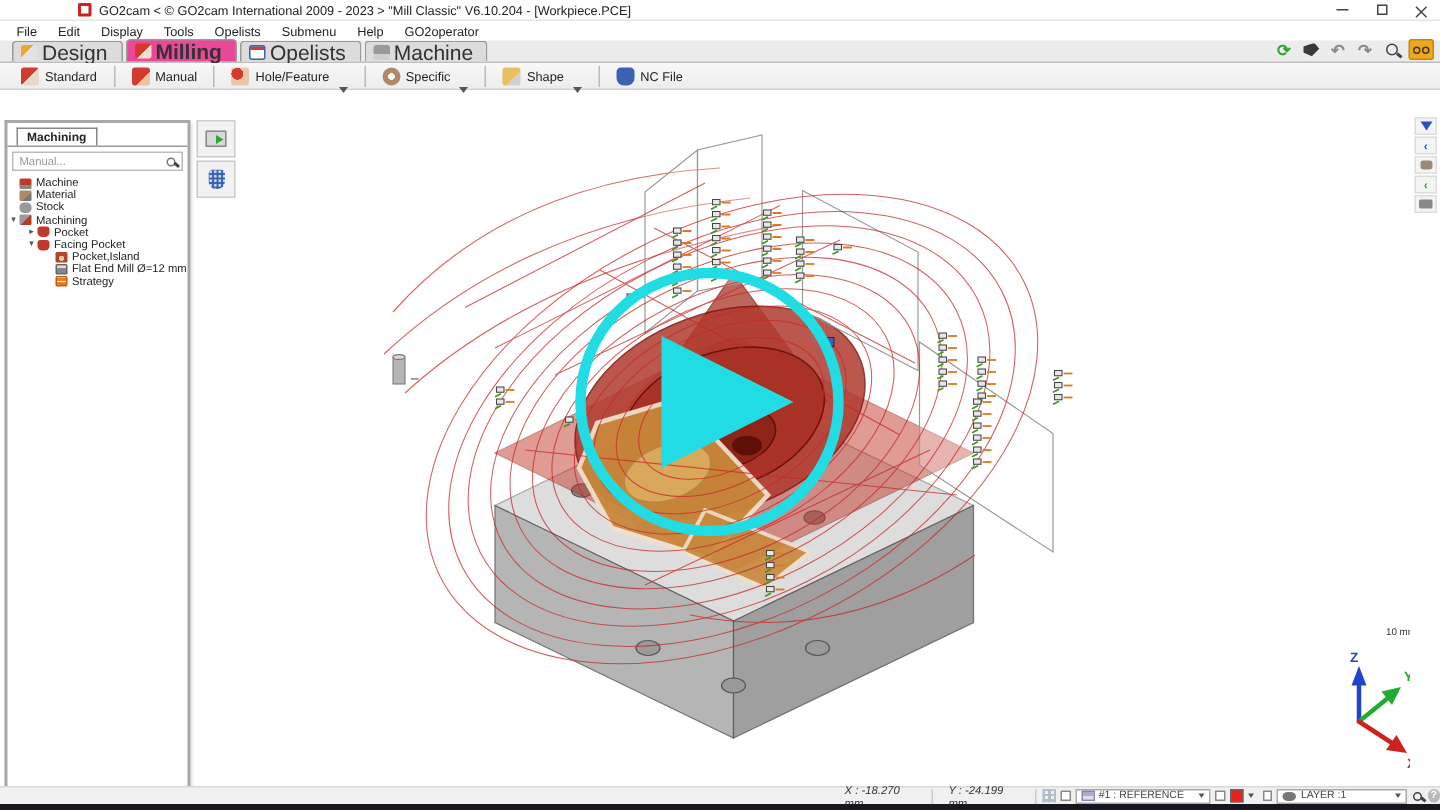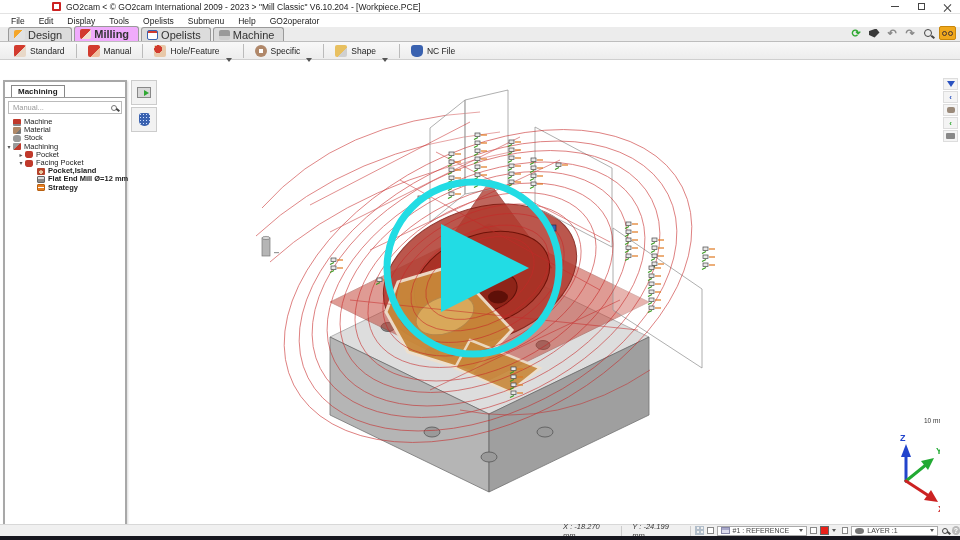--- a/index.html
+++ b/index.html
@@ -25,22 +25,22 @@
   
   #menubar { left:0; top:14px; width:960px; height:13px; background:#fff; display:flex;
     align-items:center; font-size:8.5px; color:#222; padding-left:4px; }
   .menu-item { padding:0 7px; height:13px; display:flex; align-items:center; cursor:default; }
 
   
   #tabrow { left:0; top:27px; width:960px; height:15px; background:#ececec;
     border-bottom:1px solid #bdbdbd; display:flex; align-items:flex-end; padding-left:8px; }
   .rtab { height:14px; display:flex; align-items:center; gap:3px; padding:0 9px 0 5px;
     border:1px solid #9a9a9a; border-bottom:none; border-radius:3px 3px 0 0; background:#dcdcdc;
-    font-size:11px; color:#333; margin-right:2px; }
-  .rtab.active { background:#f0abfc; font-weight:bold; height:15px; }
+    font-size:14px; color:#333; margin-right:2px; }
+  .rtab.active { background:#ec4899; font-weight:bold; height:15px; }
   .ticon { width:11px; height:10px; border-radius:2px; }
   .ticon.design { background:linear-gradient(135deg,#f4a62a 40%,#e2e2e2 40%); }
   .ticon.milling { background:linear-gradient(135deg,#d23b2e 55%,#f0e0d0 55%); }
   .ticon.opelists { background:linear-gradient(180deg,#d23b2e 30%,#fff 30%); border:1px solid #3a62b0; }
   .ticon.machine { background:linear-gradient(180deg,#9a9a9a 60%,#cfcfcf 60%); }
 
   
   #toolbar { left:0; top:42px; width:960px; height:18px; background:linear-gradient(#f8f8f8,#ededed);
     border-bottom:1px solid #cfcfcf; display:flex; align-items:center; padding-left:4px; font-size:8.5px; color:#222; }
   .tbtn { display:flex; align-items:center; gap:4px; padding:0 10px; height:27px; }
@@ -89,21 +89,21 @@
   #lp-tab { position:absolute; left:6px; top:3px; padding:1px 6px; border:1px solid #888;
     border-bottom:none; font-size:8px; font-weight:bold; color:#222; background:#fff; }
   #lp-rule { position:absolute; left:0; top:15px; width:100%; height:1px; background:#999; }
   #lp-search { position:absolute; left:3px; top:19px; width:114px; height:13px; border:1px solid #bbb;
     display:flex; align-items:center; font-size:7.5px; color:#999; padding:0 4px; background:#fff; }
   #lp-search .mag { margin-left:auto; width:6px; height:6px; border-color:#777; }
   #tree { position:absolute; left:0; top:36px; width:100%; font-size:7.5px; color:#222; }
   .trow { display:flex; align-items:center; height:8.2px; line-height:8.2px; white-space:nowrap; }
   .texp { width:8px; font-size:6px; color:#555; text-align:center; flex:none; }
   .tico { width:8px; height:7px; border-radius:1px; margin-right:3px; flex:none; }
-  .ind1 { padding-left:12px; } .ind2 { padding-left:24px;font-weight:bold; }
+  .ind1 { padding-left:12px; } .ind2 { padding-left:24px; }
   .ico-machine { background:linear-gradient(180deg,#c0392b 65%,#888 65%); }
   .ico-material { background:linear-gradient(135deg,#b08968 60%,#777 60%); }
   .ico-stock { background:#9a9a9a; border-radius:40%; }
   .ico-machining { background:linear-gradient(135deg,#9a9a9a 50%,#c0392b 50%); }
   .ico-pocket { background:#c0392b; border-radius:2px 2px 40% 40%; }
   .ico-island { background:radial-gradient(circle at 50% 60%, #e8c8a0 30%, #b5432b 32%); }
   .ico-mill { background:linear-gradient(180deg,#ddd 40%,#888 40%); border:0.5px solid #666; }
   .ico-strategy { background:repeating-linear-gradient(0deg,#e67e22 0 2px,#fff 2px 3px); border:0.5px solid #b86010; }
 
   

